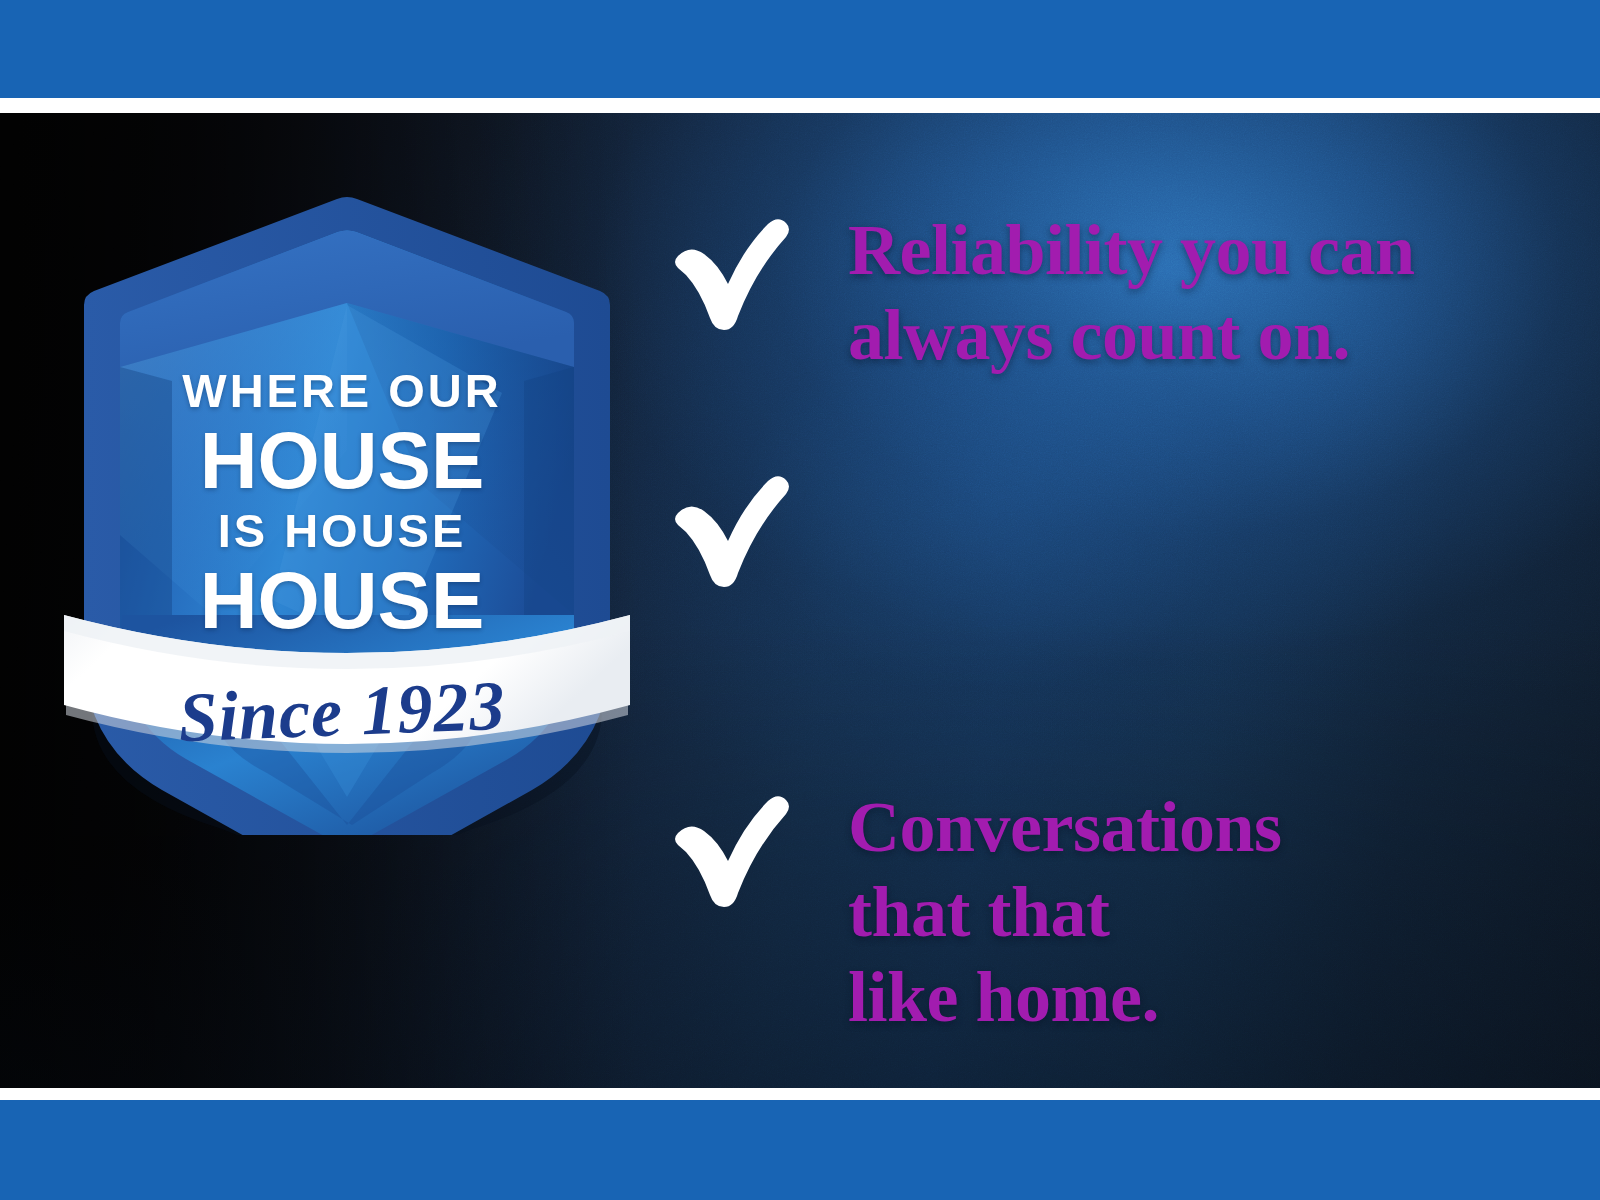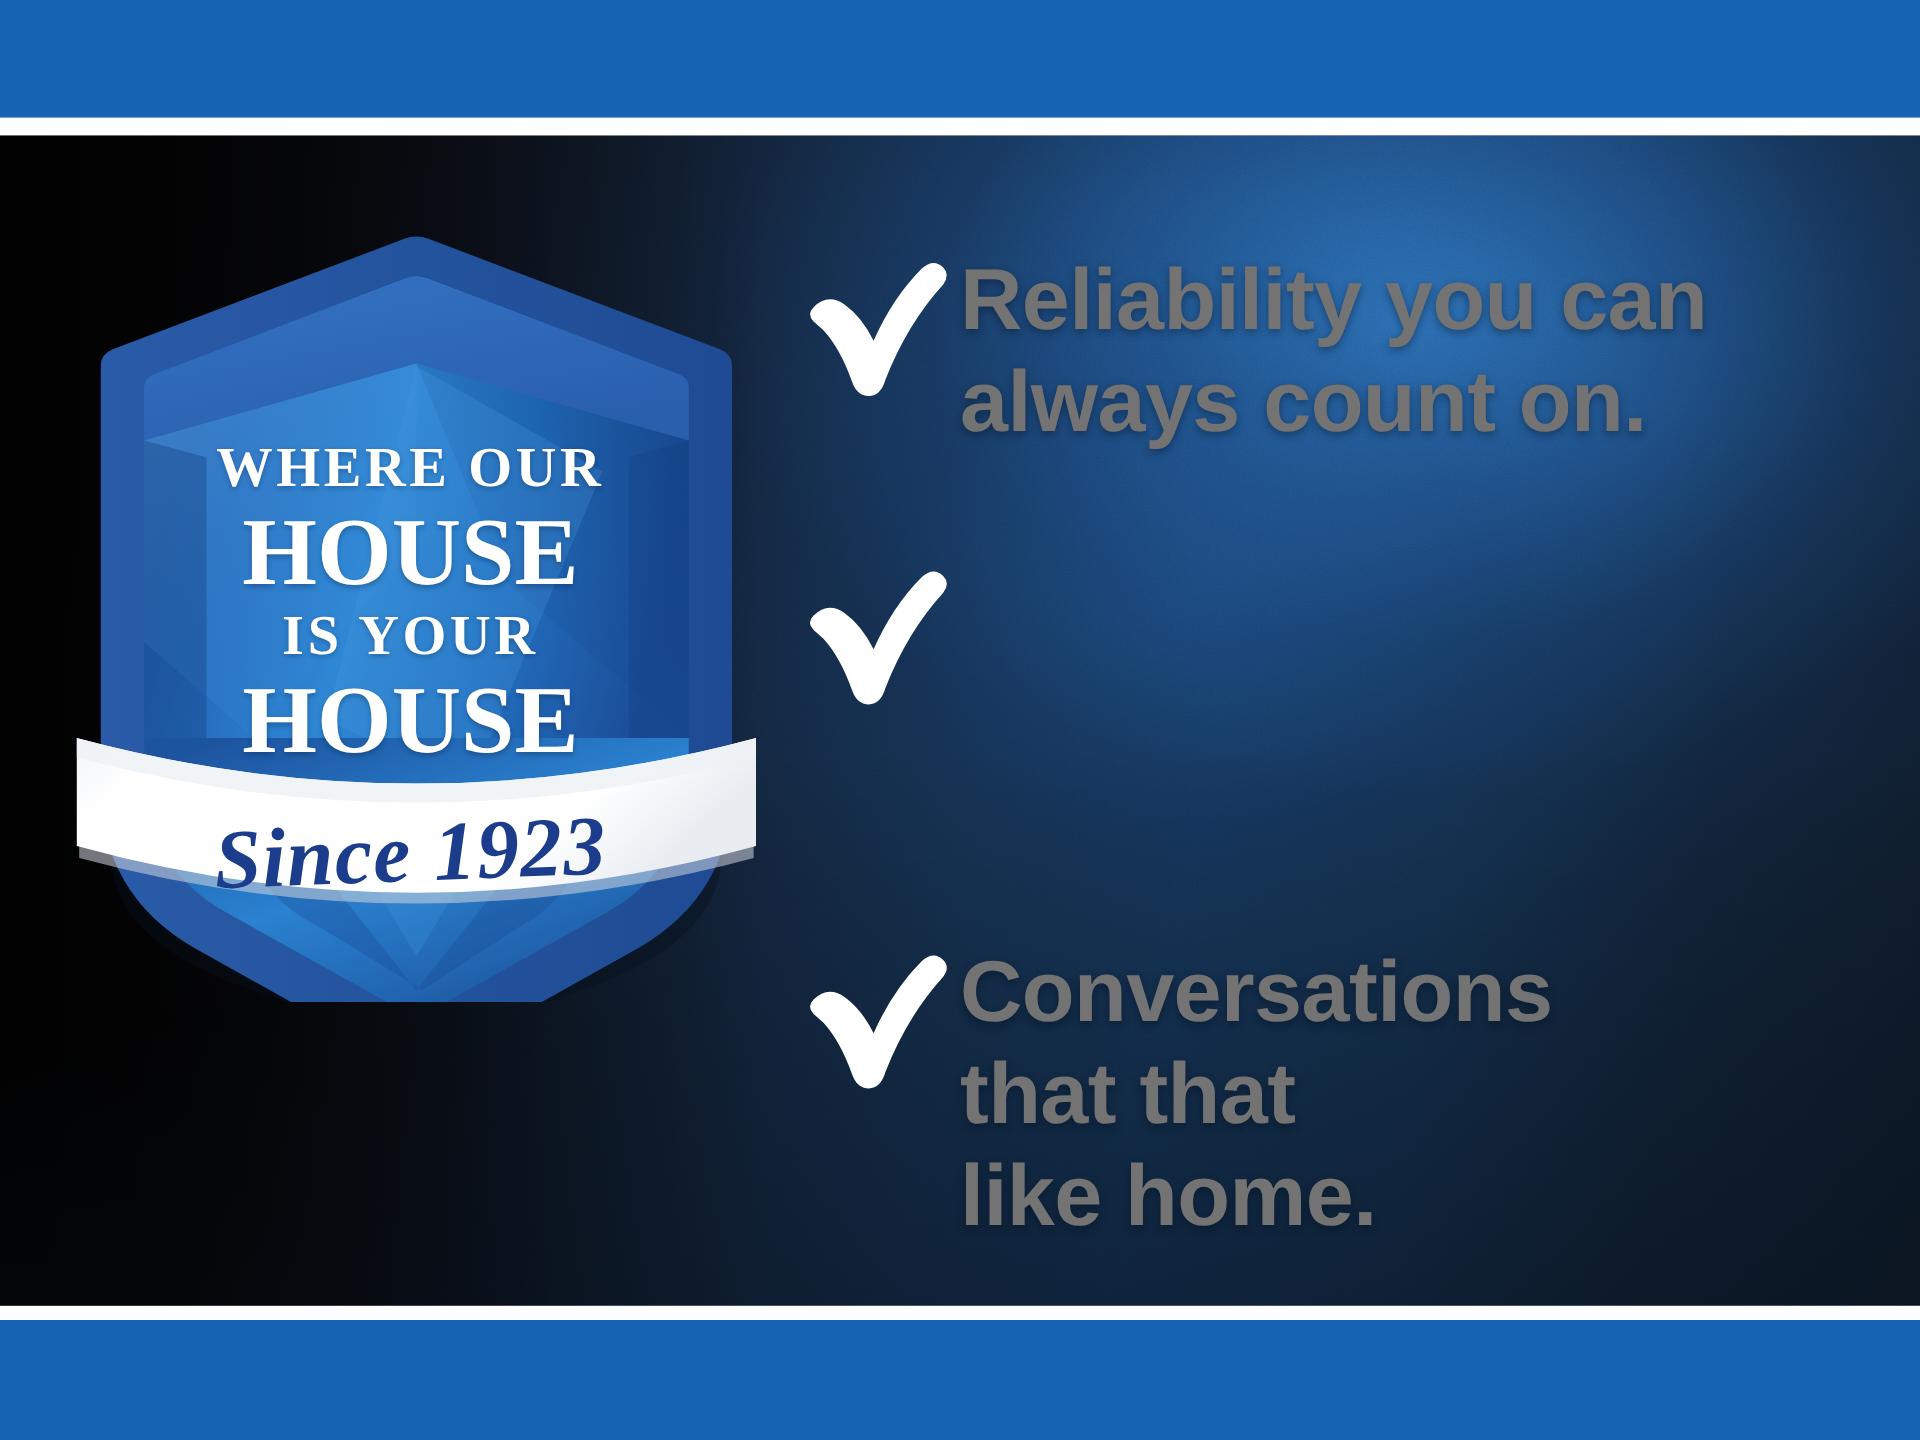--- a/index.html
+++ b/index.html
@@ -112,21 +112,21 @@
     left: 0; top: 0;
     width: 570px; height: 650px;
     pointer-events: none;
   }
   .slogan {
     position: absolute;
     left: 25px;
     width: 510px;
     text-align: center;
     color: #ffffff;
-    font-family: Liberation Serif, serif;
+    font-family: Liberation Sans, sans-serif;
     font-weight: bold;
     letter-spacing: 1px;
     line-height: 1;
     text-shadow: 0 2px 4px rgba(6,24,52,0.30);
   }
   .sl-1 { top: 182px; font-size: 47px; letter-spacing: 3px; }
   .sl-2 { top: 236px; font-size: 80px; letter-spacing: 0px; }
   .sl-3 { top: 322px; font-size: 47px; letter-spacing: 3px; }
   .sl-4 { top: 376px; font-size: 80px; letter-spacing: 0px; }
 
@@ -163,28 +163,29 @@
 
   .check {
     flex: 0 0 auto;
     width: 140px;
     padding-top: 4px;
   }
   .check svg { display: block; }
 
   .btext {
     flex: 1 1 auto;
-    color: #737373;
-    font-family: Liberation Sans, sans-serif;
+    color: #a21caf;
+    font-family: Liberation Serif, serif;
     font-weight: bold;
     font-size: 72px;
     line-height: 1.18;
     letter-spacing: -0.5px;
     text-shadow: 0 3px 7px rgba(3,14,32,0.42);
     white-space: pre-line;
+    margin-left: 48px;
   }
 </style>
 </head>
 <body>
 
 <div class="banner">
 
   <div class="bar-top"></div>
   <div class="bar-bottom"></div>
 
@@ -276,21 +277,21 @@
       </g>
 
       <path d="M4 438 Q285 512 566 438 L566 530 Q285 606 4 530 Z" fill="#cfd6de" opacity="0.55"></path>
       <path d="M2 430 Q285 506 568 430 L568 520 Q285 598 2 520 Z" fill="url(#gRib)"></path>
       <path d="M2 430 Q285 506 568 430 L568 446 Q285 522 2 446 Z" fill="#eef1f5" opacity="0.8"></path>
     </svg>
 
     <div class="logo-text-block">
       <div class="slogan sl-1">WHERE OUR</div>
       <div class="slogan sl-2">HOUSE</div>
-      <div class="slogan sl-3">IS YOUR</div>
+      <div class="slogan sl-3">IS HOUSE</div>
       <div class="slogan sl-4">HOUSE</div>
       <div class="since">Since 1923</div>
     </div>
   </div>
 
   <div class="bullets">
 
     <div class="bullet b1">
       <div class="check">
         <svg width="132" height="122" viewBox="0 0 132 122">

